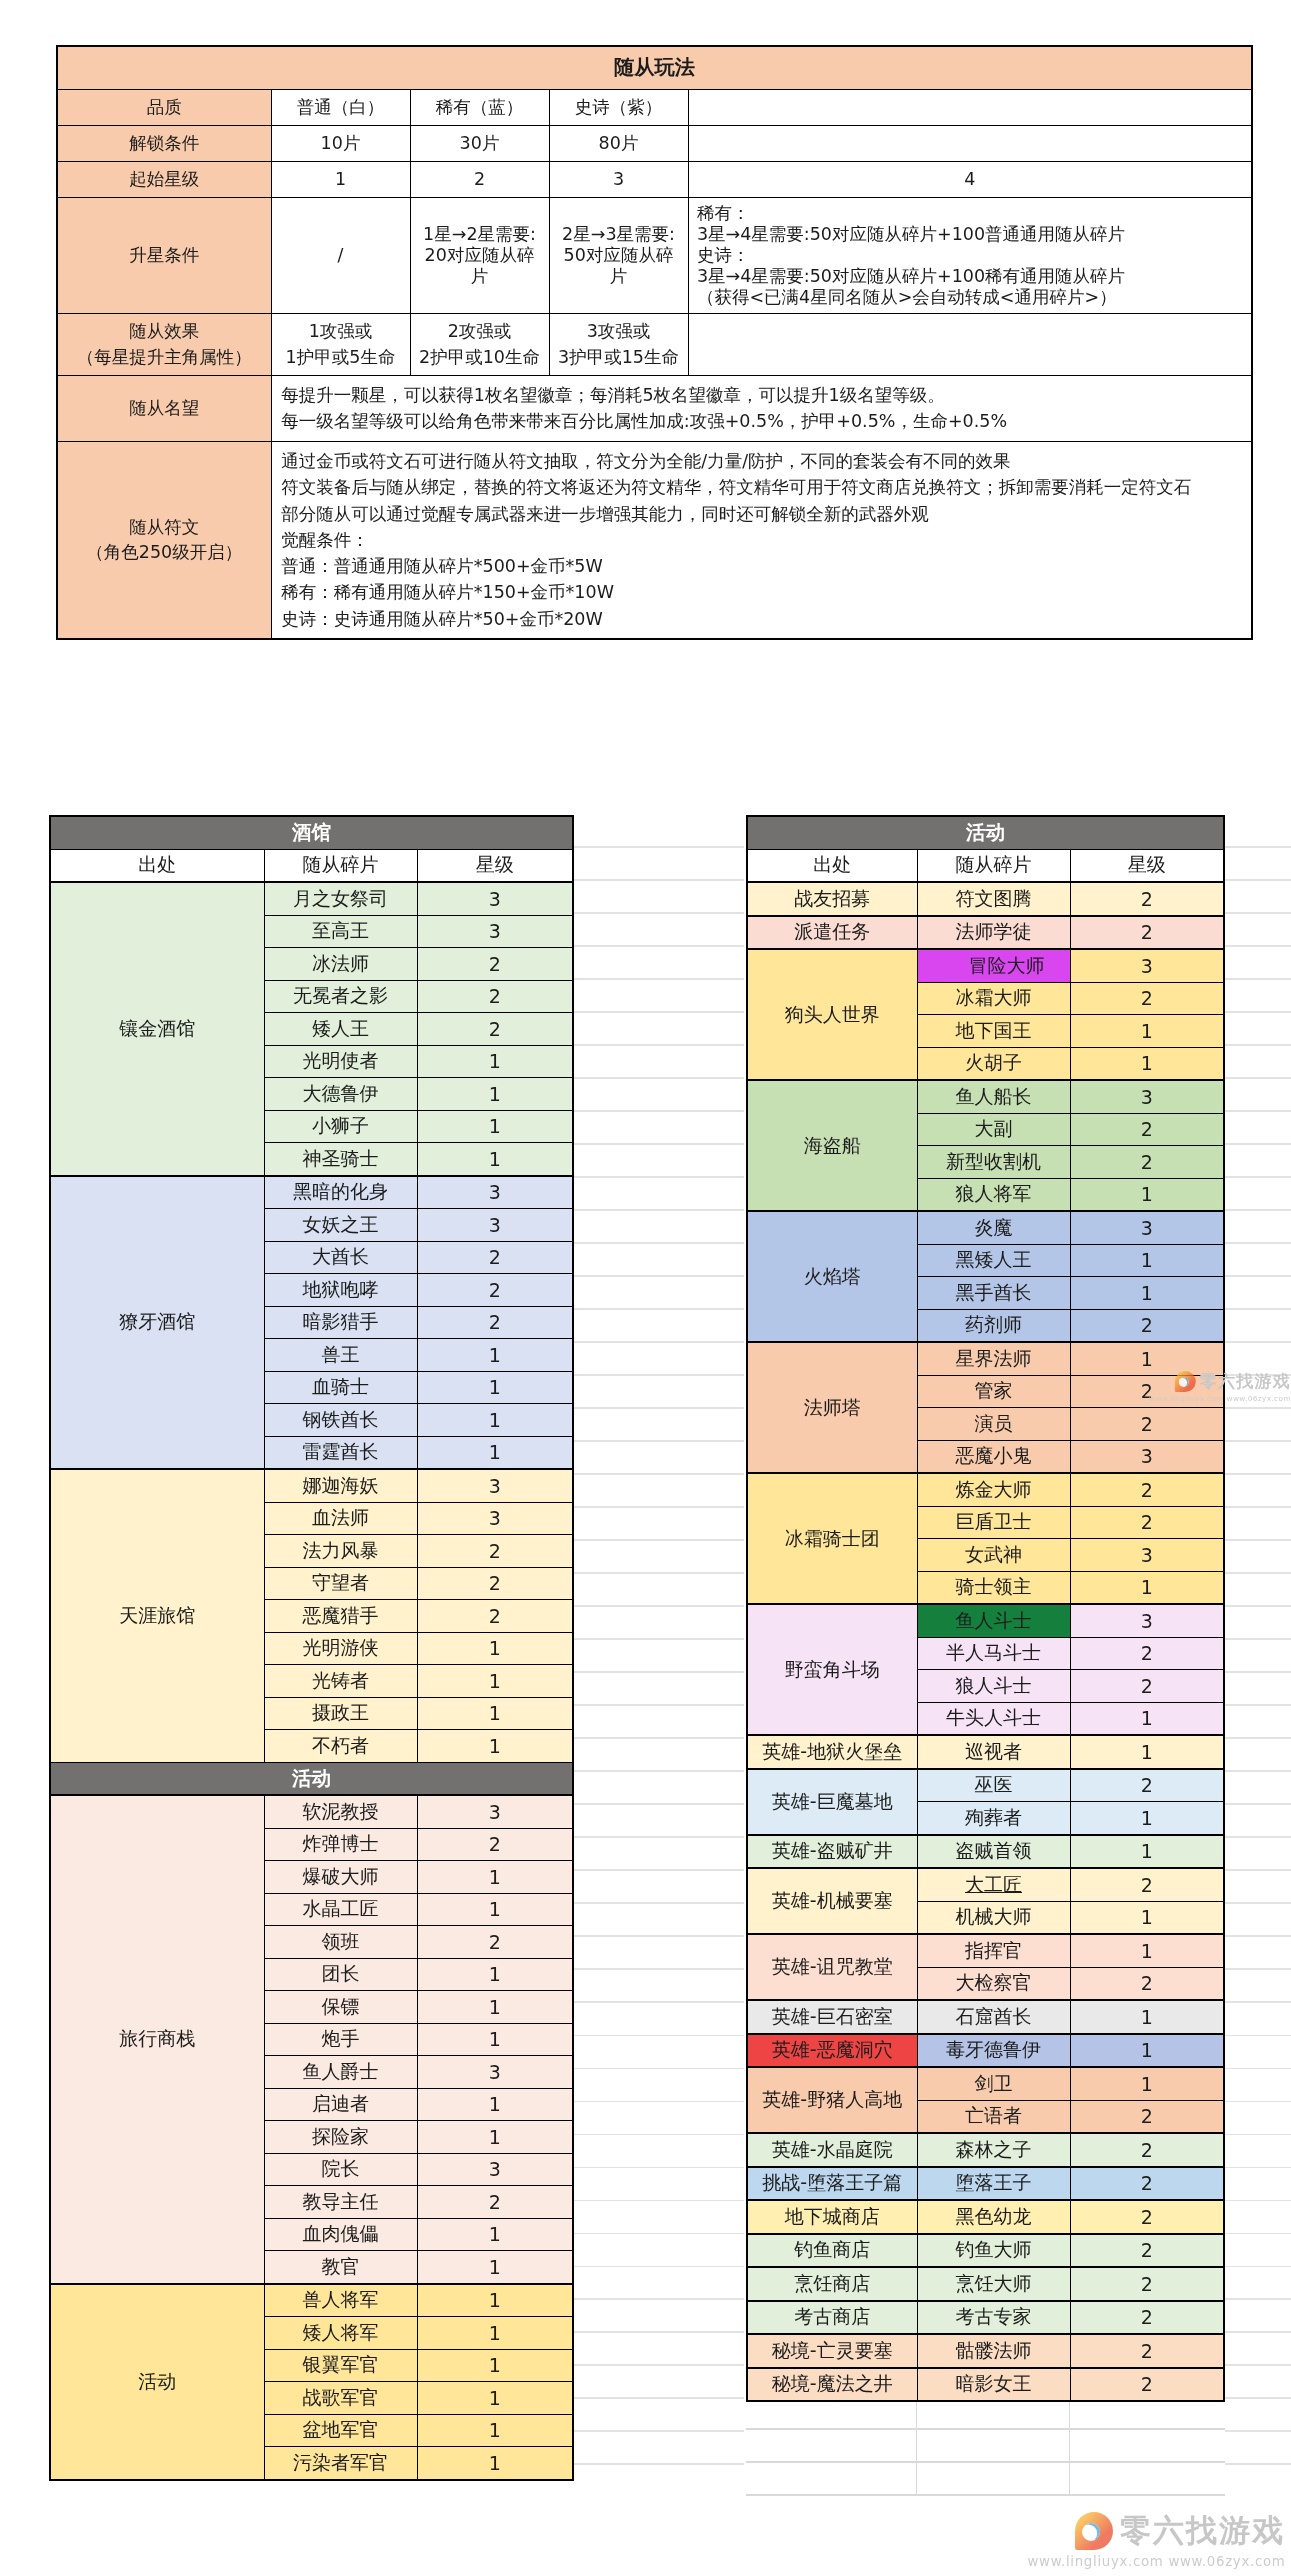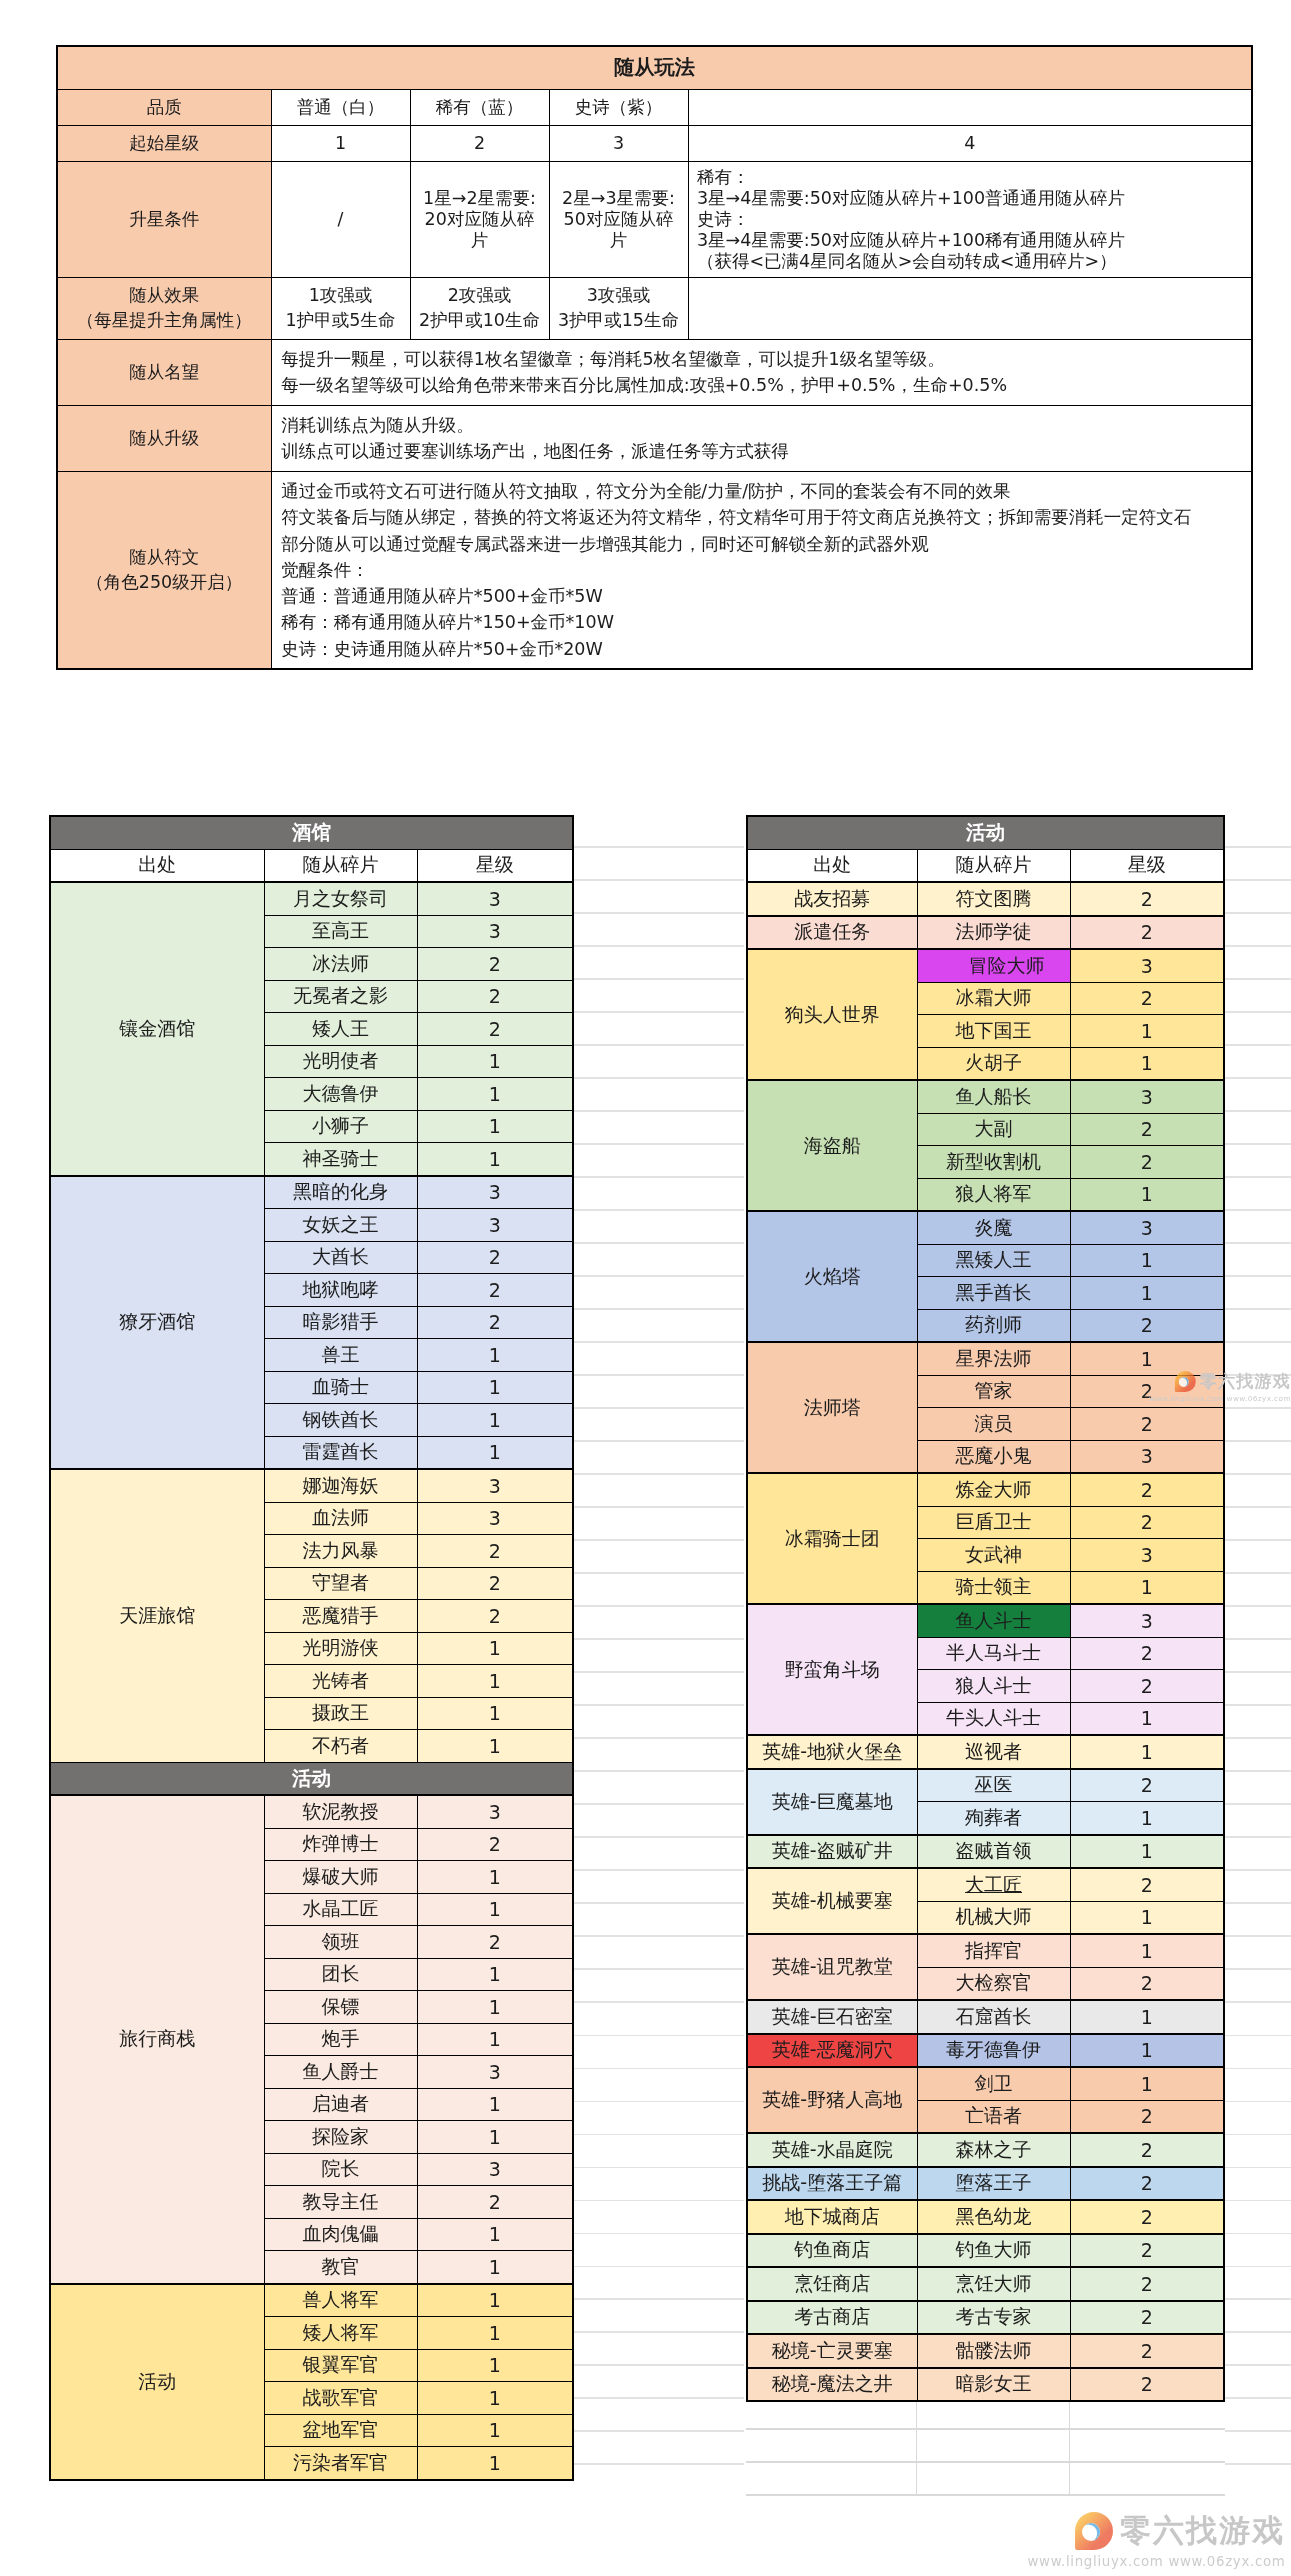--- a/index.html
+++ b/index.html
@@ -74,20 +74,27 @@
   </thead>
   <tbody id="top-body">
       <tr>
         <td class="label-cell">品质</td>
         <td class="data-cell">普通（白）</td>
         <td class="data-cell">稀有（蓝）</td>
         <td class="data-cell">史诗（紫）</td>
         <td class="data-cell"></td>
       </tr>
       <tr>
+        <td class="label-cell">解锁条件</td>
+        <td class="data-cell">10片</td>
+        <td class="data-cell">30片</td>
+        <td class="data-cell">80片</td>
+        <td class="data-cell"></td>
+      </tr>
+      <tr>
         <td class="label-cell">起始星级</td>
         <td class="data-cell">1</td>
         <td class="data-cell">2</td>
         <td class="data-cell">3</td>
         <td class="data-cell">4</td>
       </tr>
       <tr>
         <td class="label-cell">升星条件</td>
         <td class="data-cell tight">/</td>
         <td class="data-cell tight">1星→2星需要:
@@ -108,25 +115,20 @@
         <td class="data-cell">2攻强或
 2护甲或10生命</td>
         <td class="data-cell">3攻强或
 3护甲或15生命</td>
         <td class="data-cell"></td>
       </tr>
       <tr>
         <td class="label-cell">随从名望</td>
         <td class="span-cell" colspan="4">每提升一颗星，可以获得1枚名望徽章；每消耗5枚名望徽章，可以提升1级名望等级。
 每一级名望等级可以给角色带来带来百分比属性加成:攻强+0.5%，护甲+0.5%，生命+0.5%</td>
-      </tr>
-      <tr>
-        <td class="label-cell">随从升级</td>
-        <td class="span-cell" colspan="4">消耗训练点为随从升级。
-训练点可以通过要塞训练场产出，地图任务，派遣任务等方式获得</td>
       </tr>
       <tr>
         <td class="label-cell">随从符文
 （角色250级开启）</td>
         <td class="span-cell" colspan="4">通过金币或符文石可进行随从符文抽取，符文分为全能/力量/防护，不同的套装会有不同的效果
 符文装备后与随从绑定，替换的符文将返还为符文精华，符文精华可用于符文商店兑换符文；拆卸需要消耗一定符文石
 部分随从可以通过觉醒专属武器来进一步增强其能力，同时还可解锁全新的武器外观
 觉醒条件：
 普通：普通通用随从碎片*500+金币*5W
 稀有：稀有通用随从碎片*150+金币*10W

